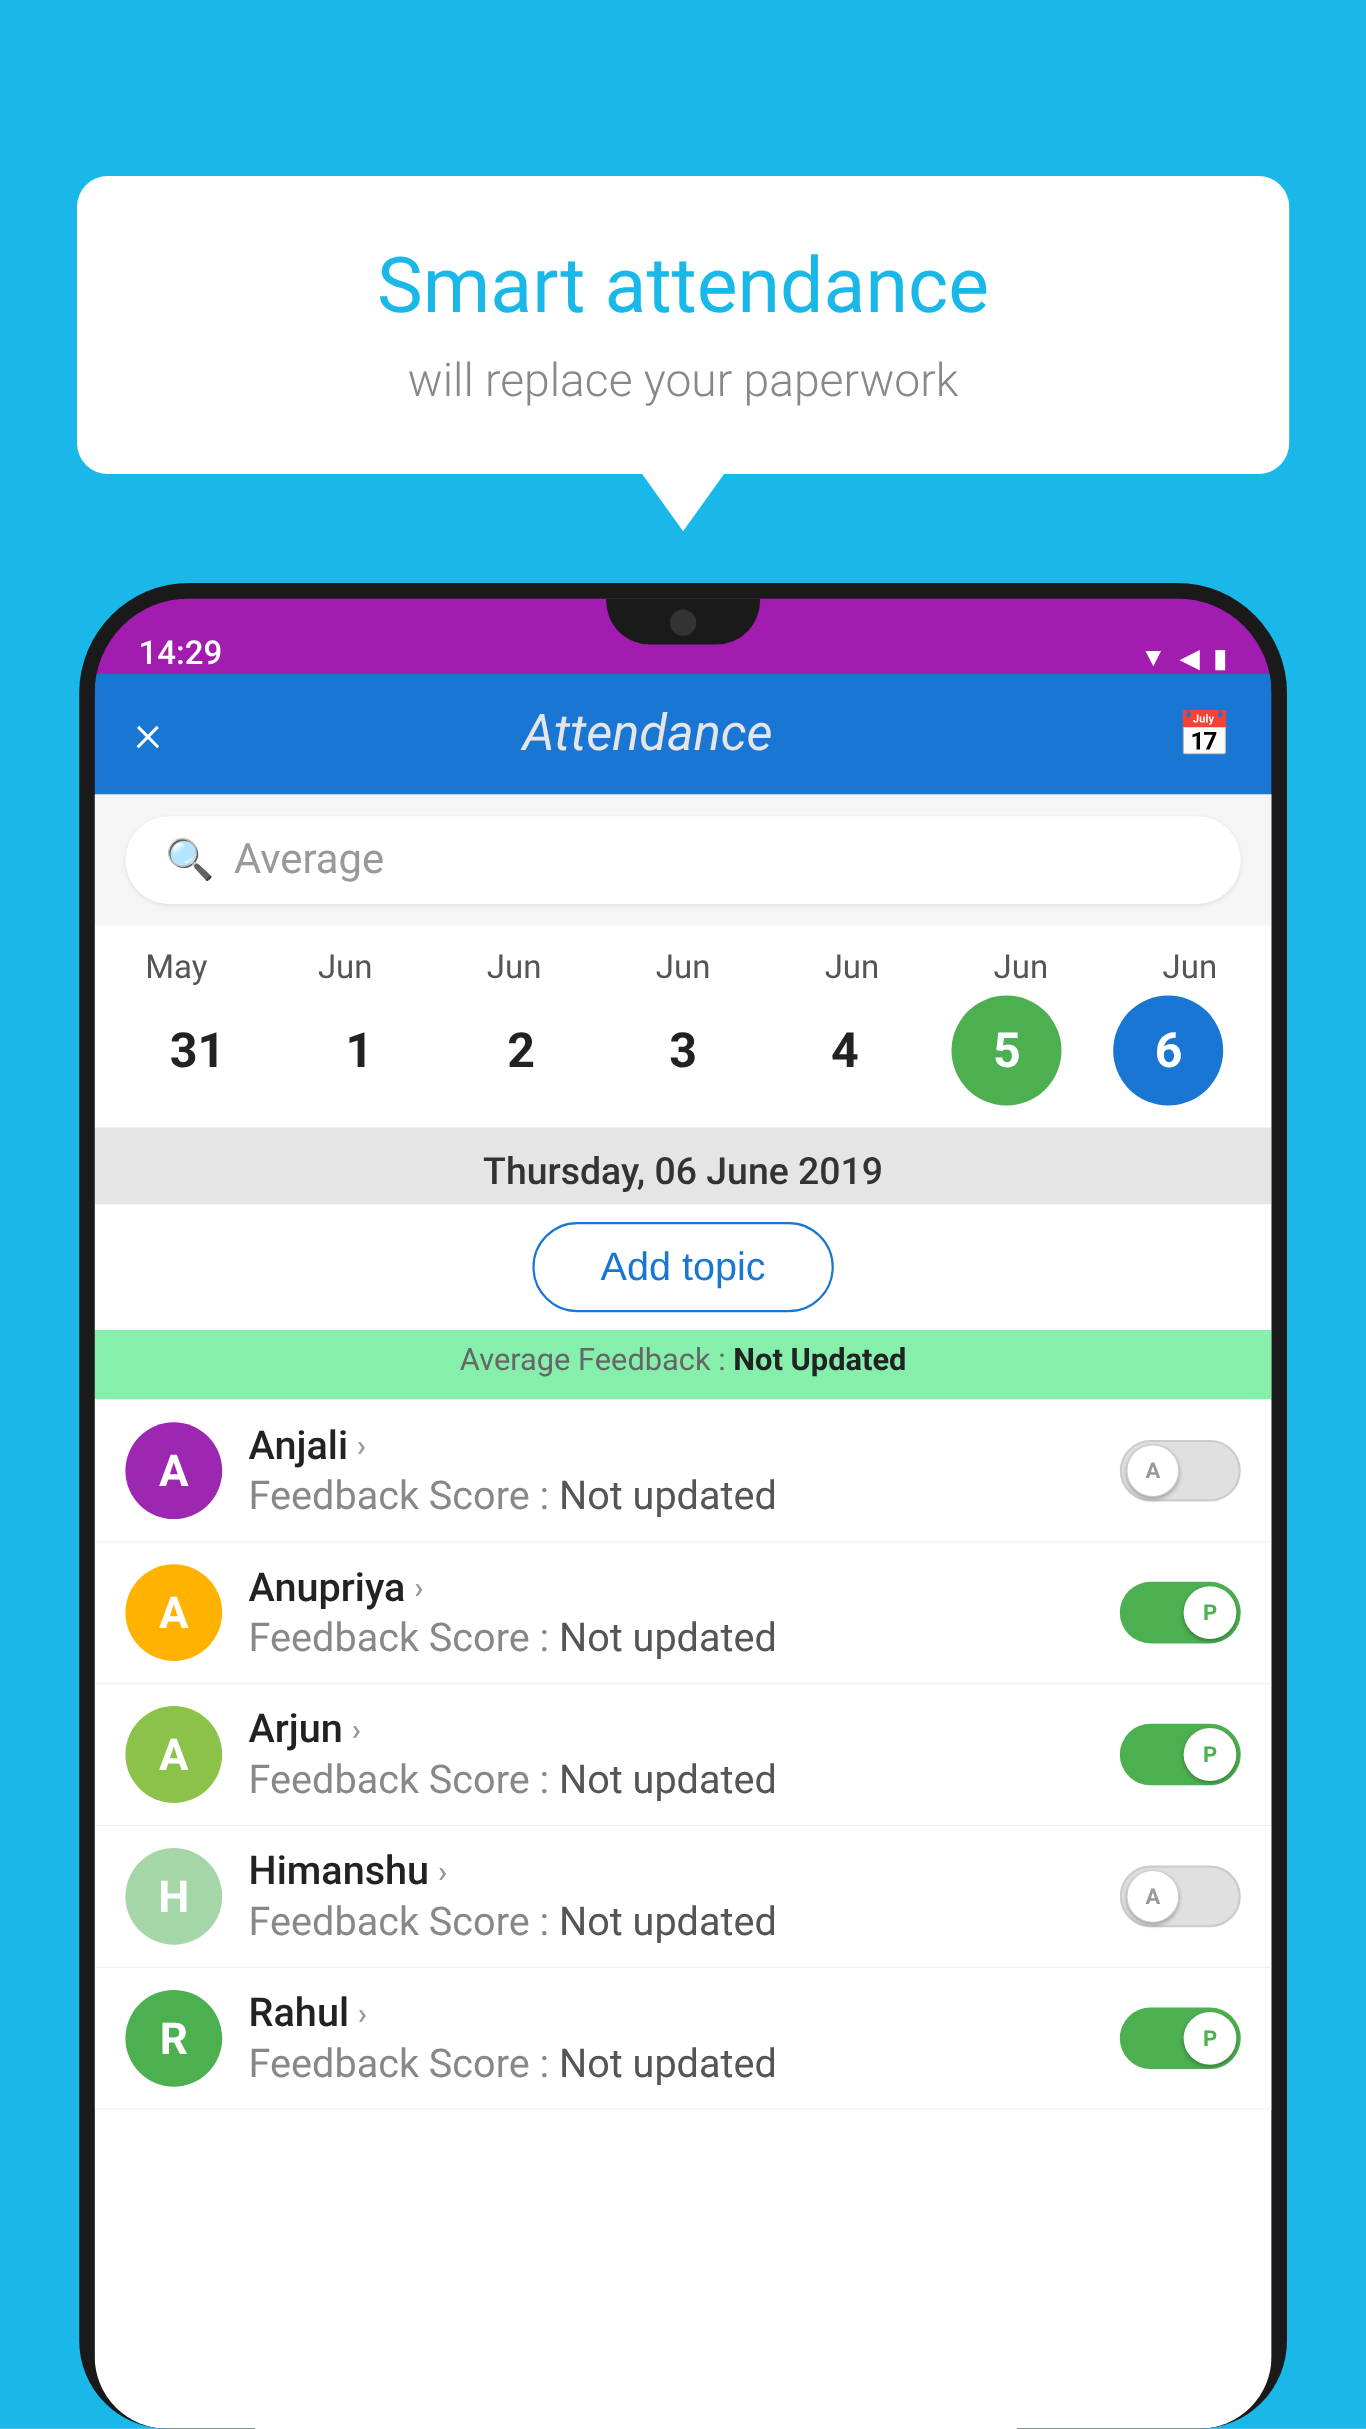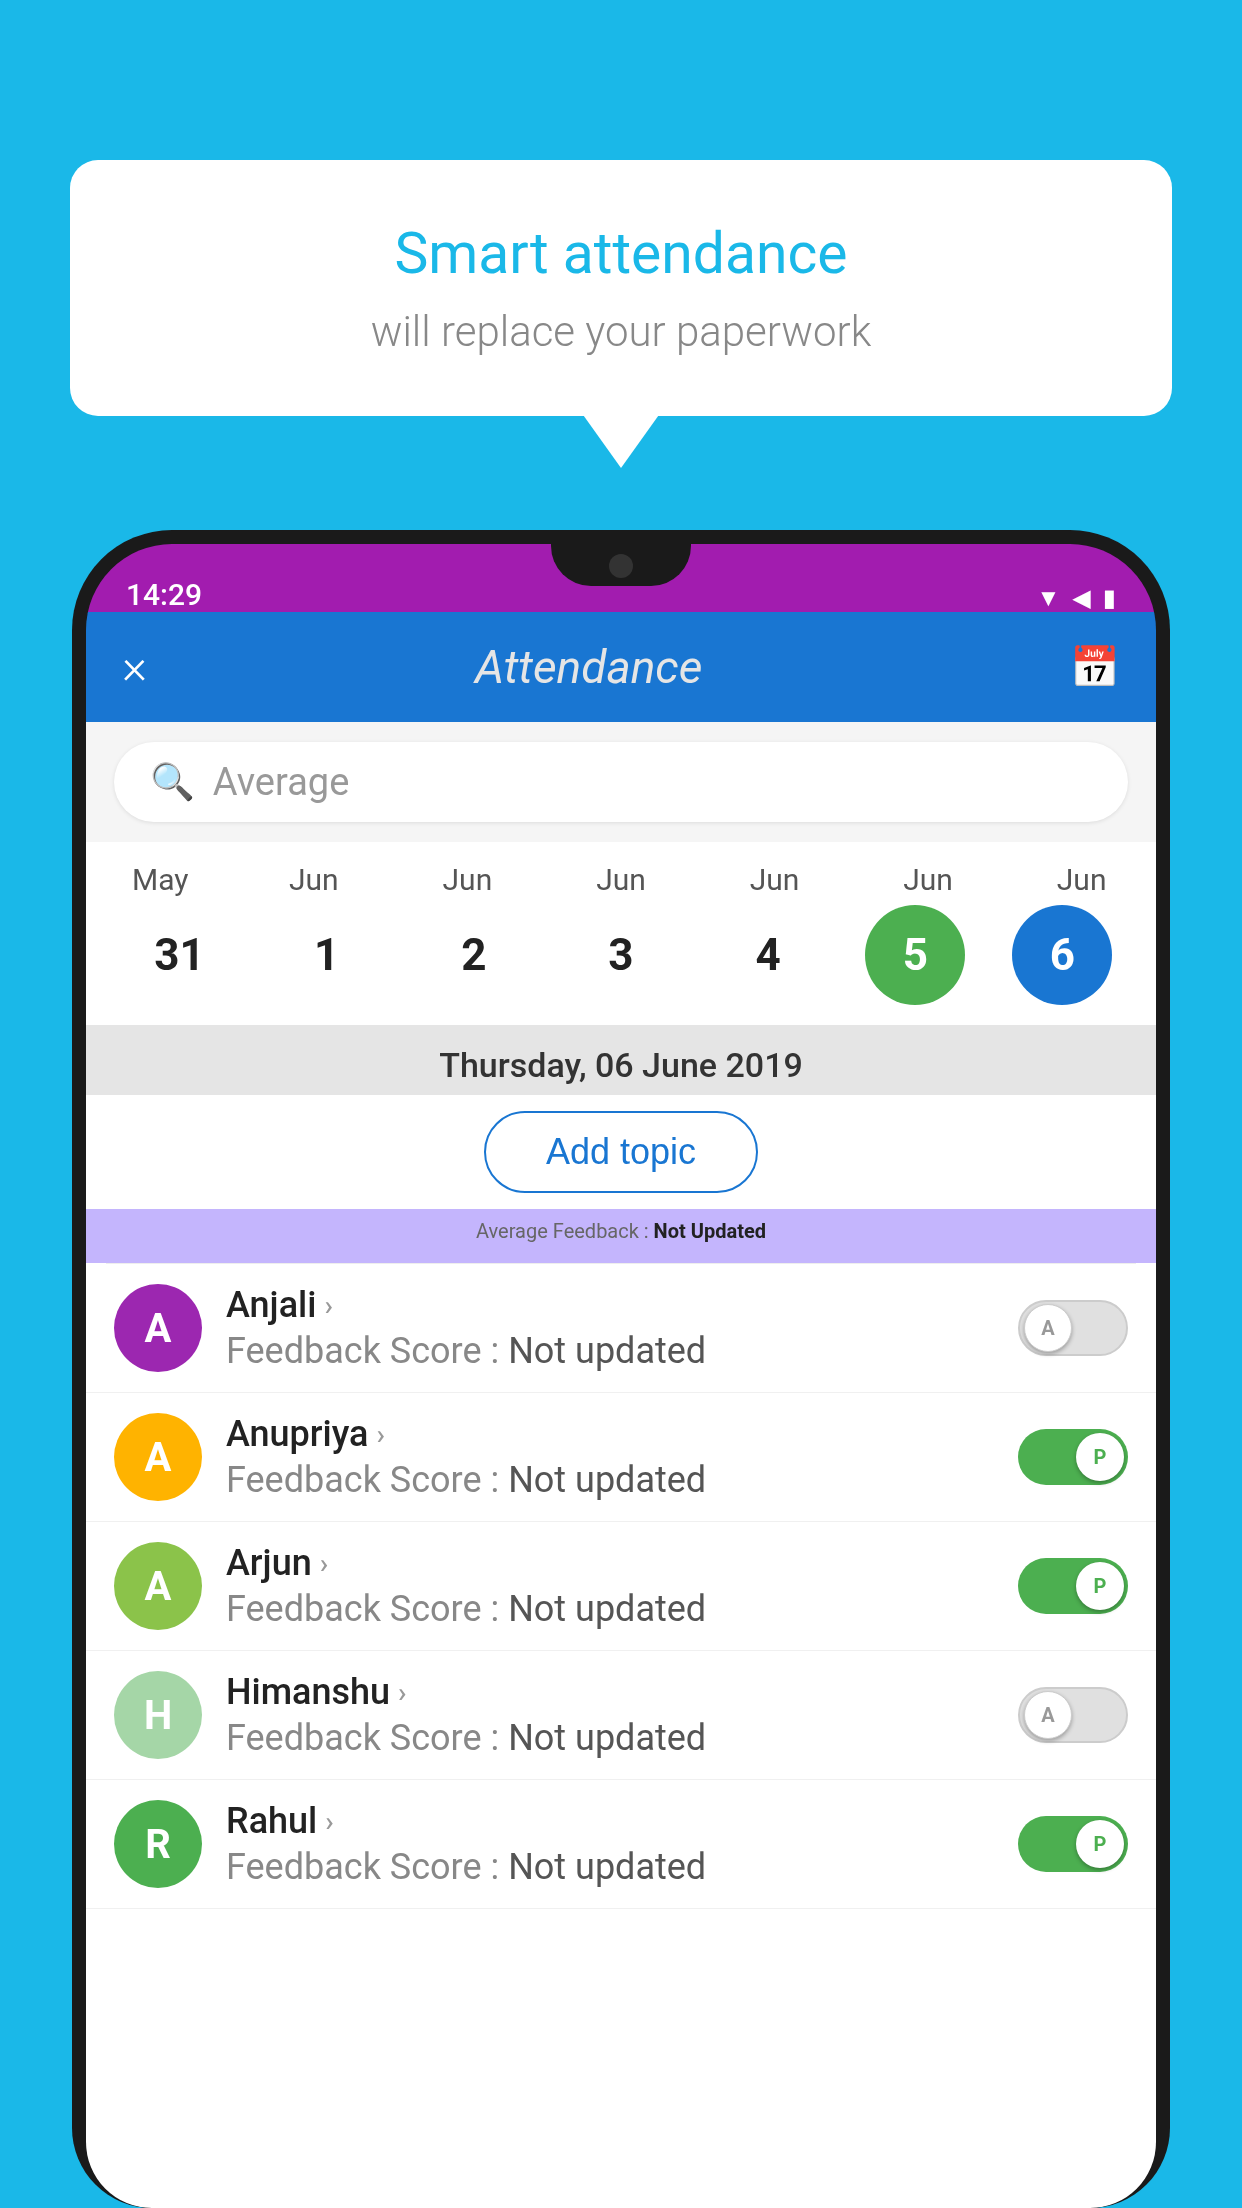--- a/index.html
+++ b/index.html
@@ -37,21 +37,21 @@
       transform: translateX(-50%);
       width: 0;
       height: 0;
       border-left: 40px solid transparent;
       border-right: 40px solid transparent;
       border-top: 56px solid white;
     }
 
     .speech-bubble h1 {
       color: #1ab8e8;
-      font-size: 57px;
+      font-size: 70px;
       font-weight: 400;
       margin-bottom: 20px;
     }
 
     .speech-bubble p {
       color: #888;
       font-size: 42px;
       font-weight: 300;
     }
 
@@ -280,23 +280,23 @@
       color: #1976d2;
       font-size: 36px;
       cursor: pointer;
       background: white;
     }
 
     
     .avg-feedback {
       text-align: center;
       padding: 10px 0 20px;
-      background: #c4b5fd;
+      background: #86efac;
       color: #666;
-      font-size: 20px;
+      font-size: 28px;
     }
 
     .avg-feedback strong {
       color: #222;
     }
 
     
     .divider {
       height: 1px;
       background: #eee;

